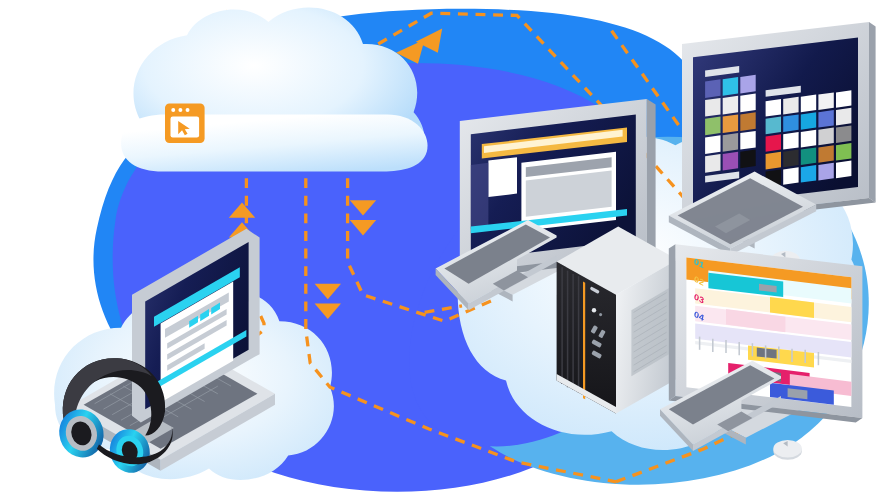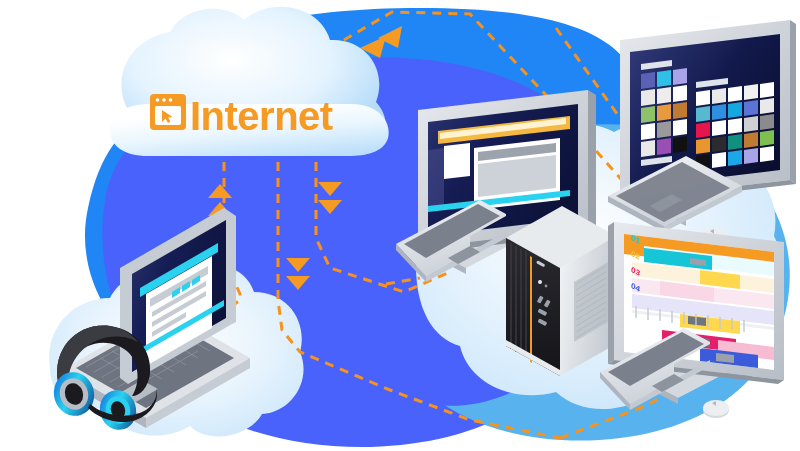--- a/index.html
+++ b/index.html
@@ -464,21 +464,20 @@
         <ellipse cx="118" cy="410" rx="12" ry="14" transform="rotate(-18 118 410)" fill="#2ad2f0"></ellipse>
         <ellipse cx="118" cy="410" rx="7" ry="9" transform="rotate(-18 118 410)" fill="#1b1b1f"></ellipse>
       </g>
       <path d="M 90 404 C 104 416 130 420 146 410 C 154 404 158 396 156 388
                C 160 400 152 414 136 420 C 118 426 98 418 88 408 Z" fill="#1b1b1f"></path>
     </g>
 
   </svg>
 
   <div class="txtlayer">
-    <div class="internet-label">Internet</div>
 
     <div class="gantt-lbl gl1">01</div>
     <div class="gantt-lbl gl2">02</div>
     <div class="gantt-lbl gl3">03</div>
     <div class="gantt-lbl gl4">04</div>
   </div>
 
 </div>
 
 </body></html>

